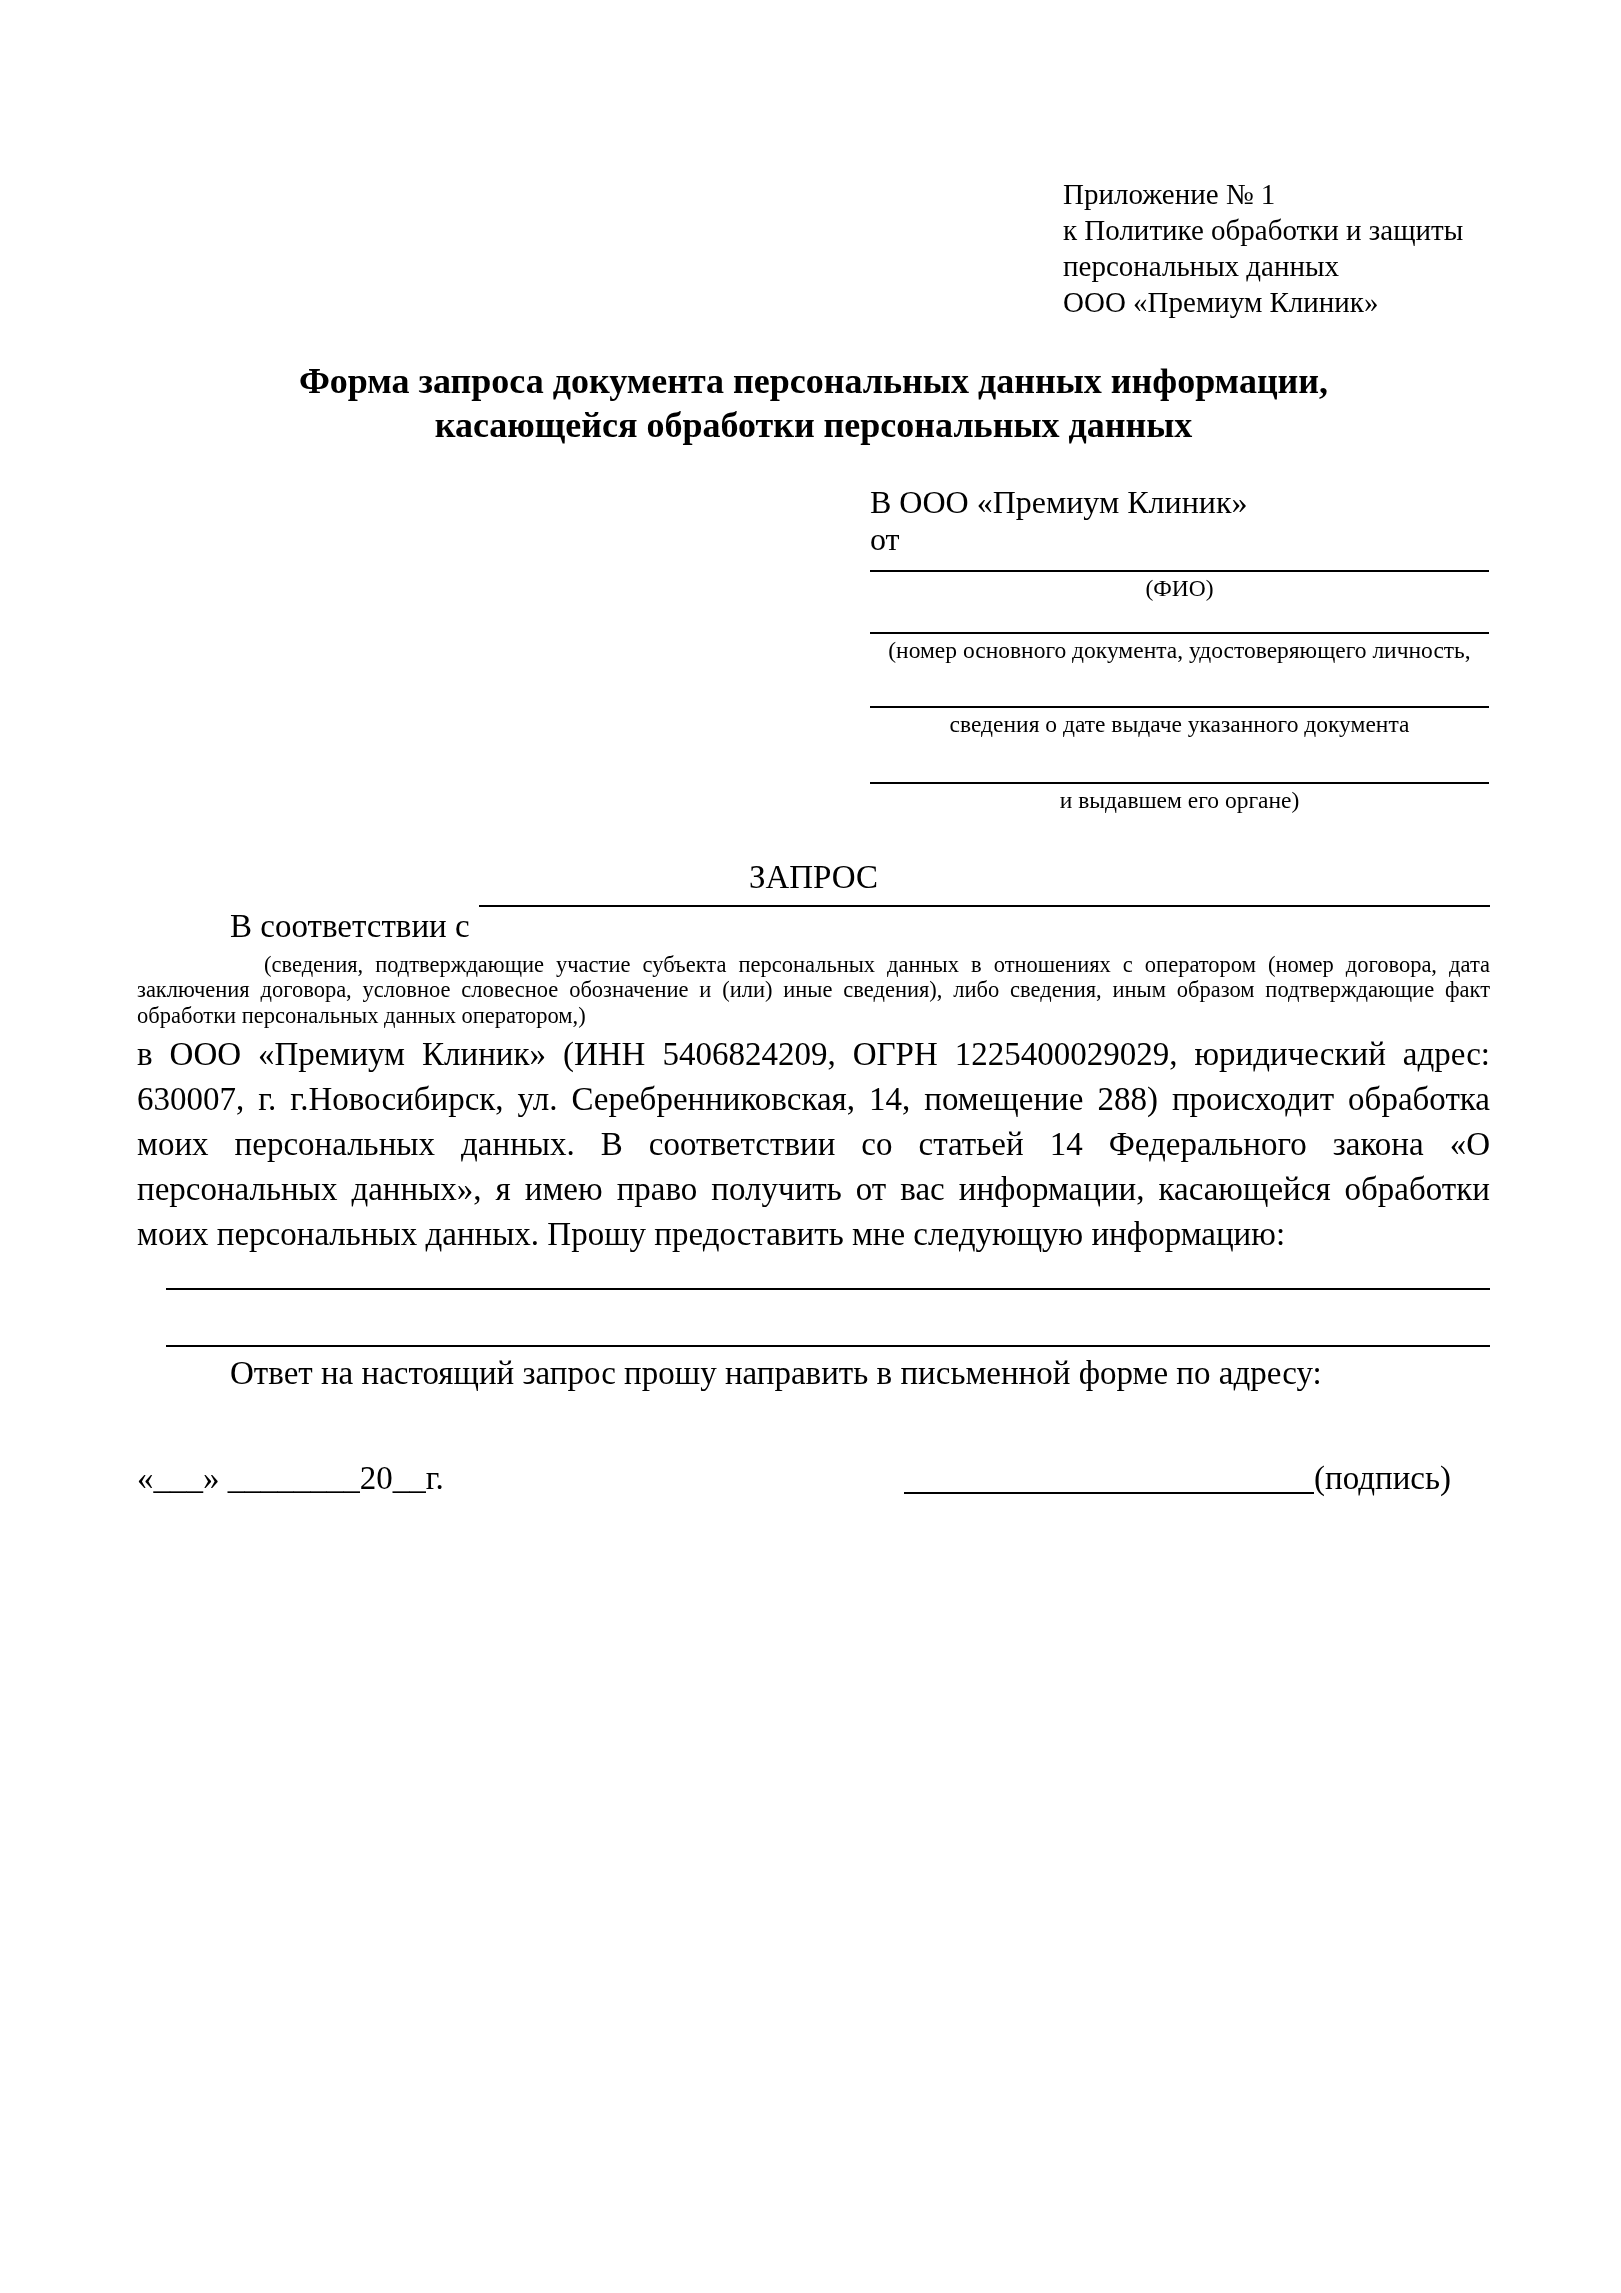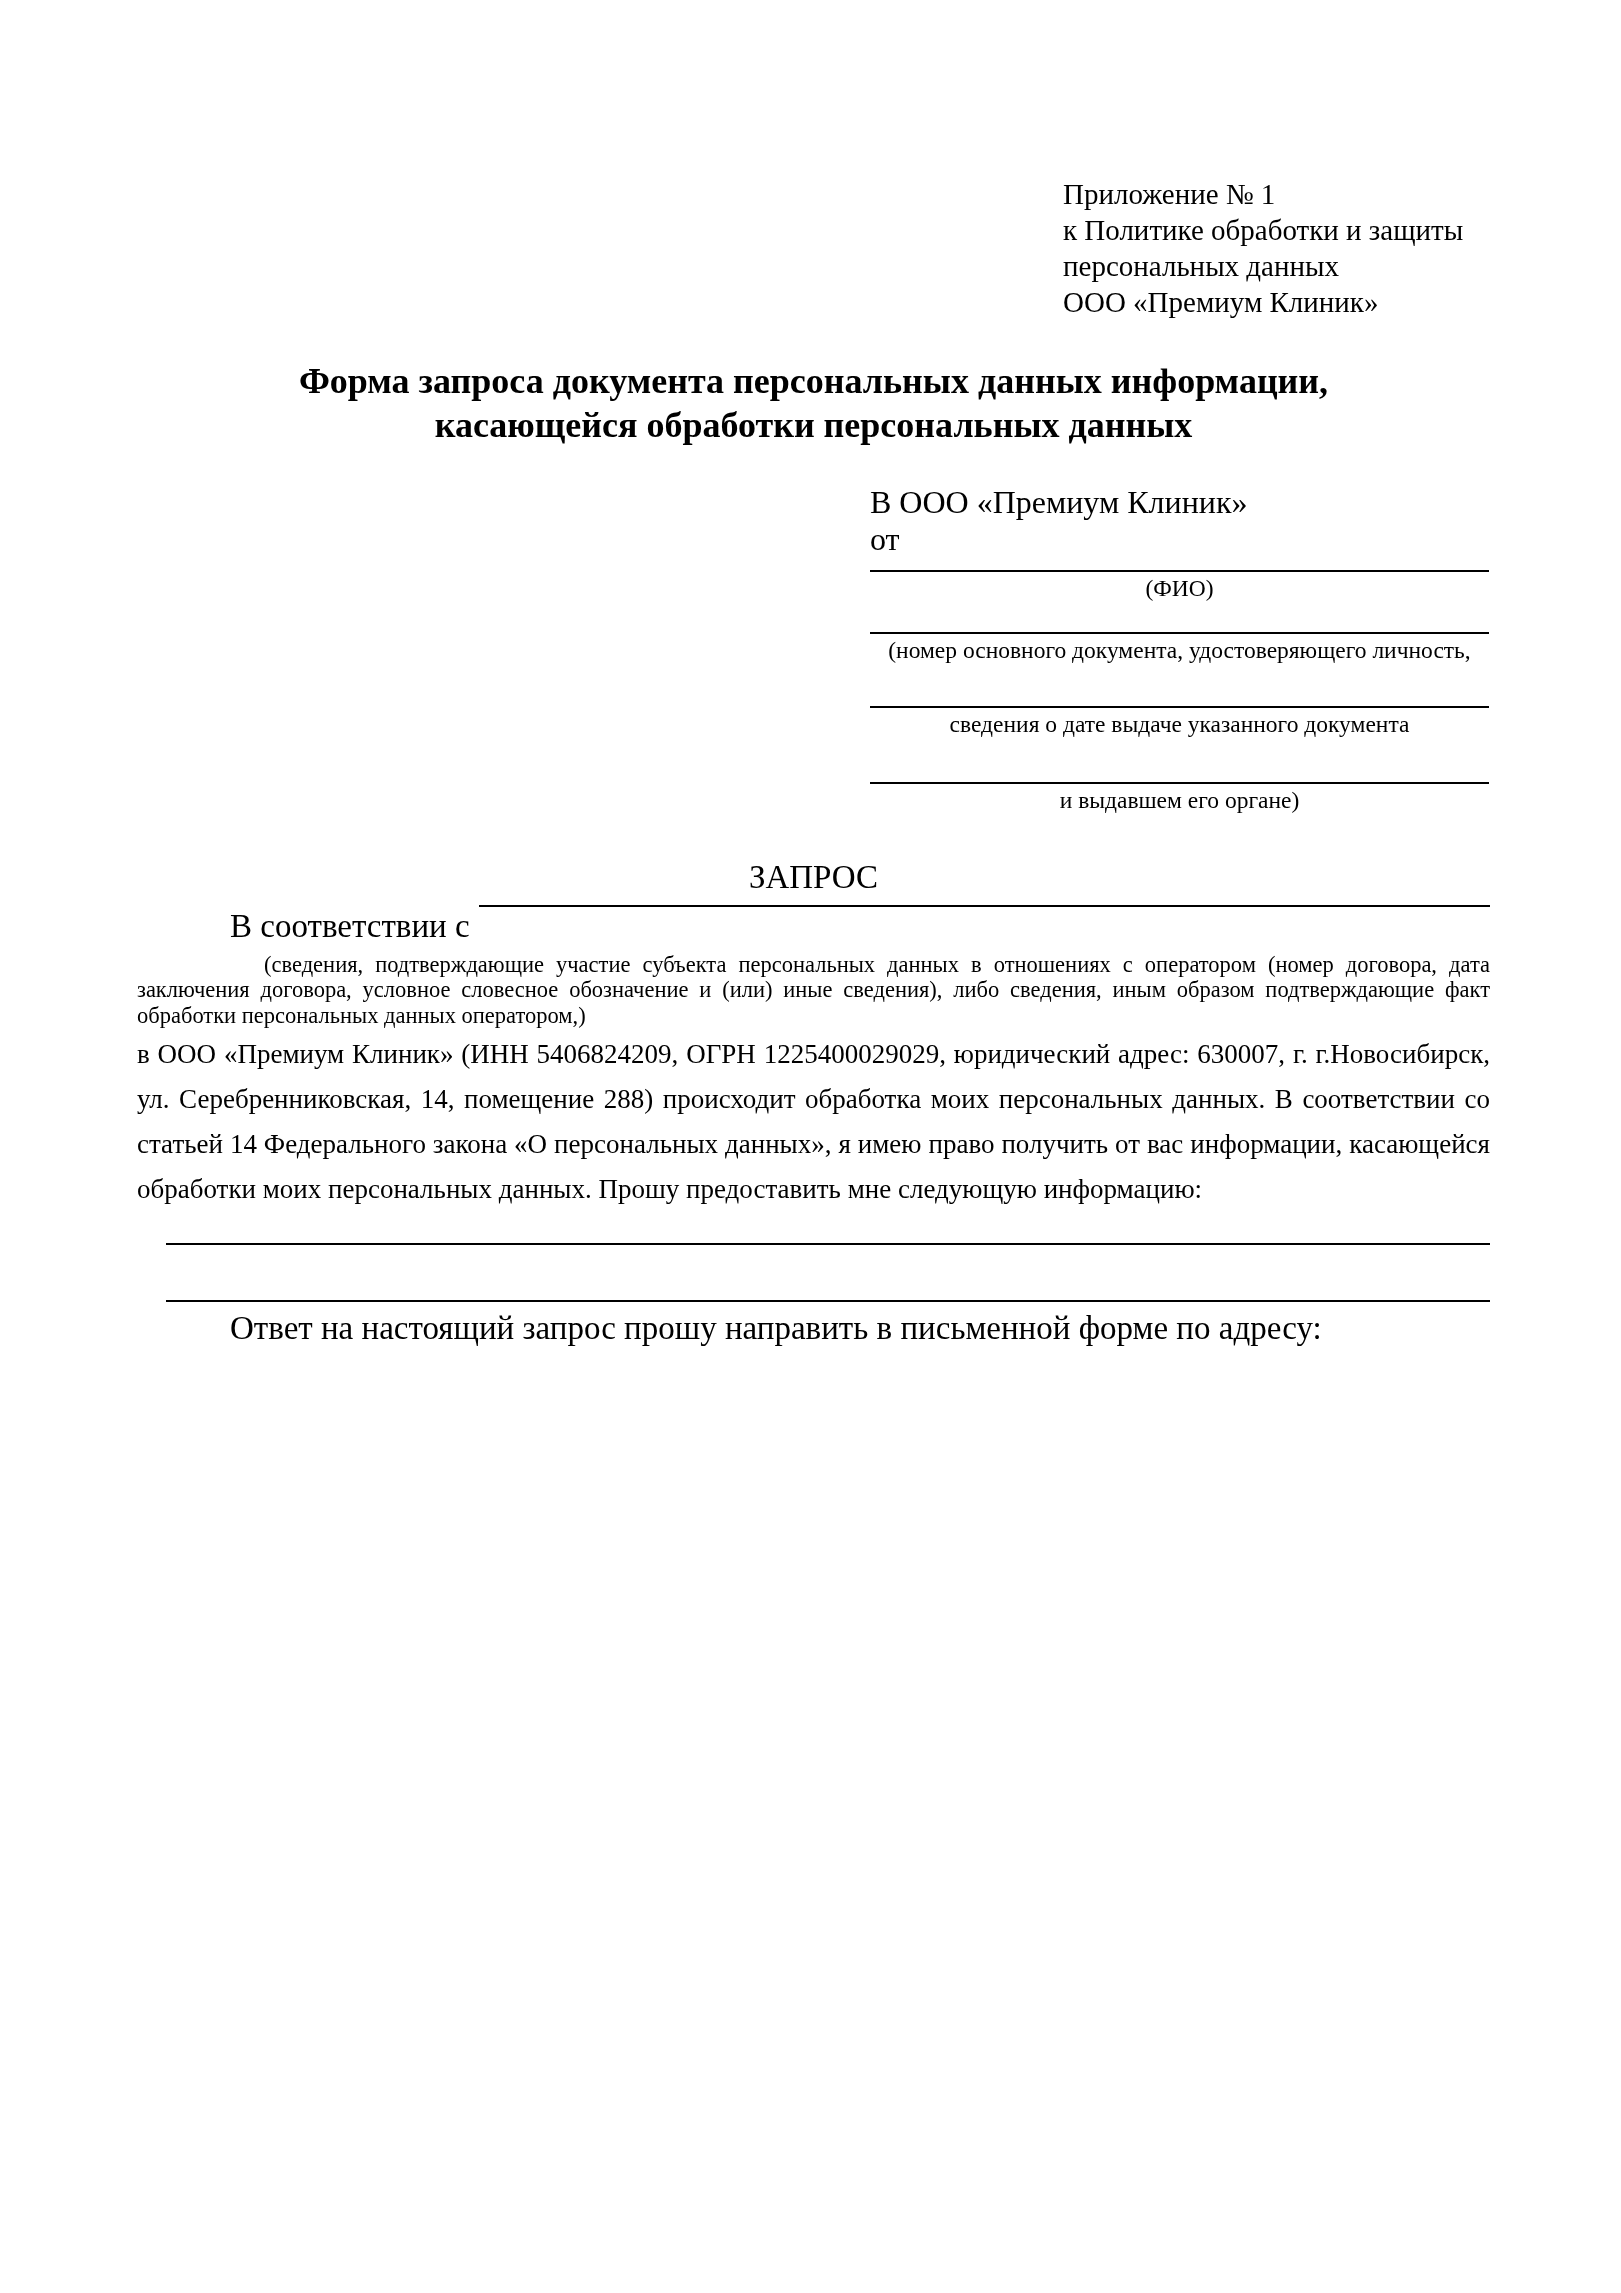--- a/index.html
+++ b/index.html
@@ -79,21 +79,21 @@
   }
   .intro-note {
     margin-top: 3.9px;
     font-size: 22.5px;
     line-height: 25.5px;
     text-align: justify;
     text-indent: 127px;
   }
   .body-par {
     margin-top: 3.9px;
-    font-size: 27px;
+    font-size: 33px;
     line-height: 45px;
     text-align: justify;
   }
   .blank-full {
     margin-left: 29px;
     height: 0;
     border-bottom: 2.9px solid #000;
   }
   .bf-1 { margin-top: 31px; }
   .bf-2 { margin-top: 55px; }
@@ -182,15 +182,22 @@
 
   <div class="intro-note">(сведения, подтверждающие участие субъекта персональных данных в отношениях с оператором (номер договора, дата заключения договора, условное словесное обозначение и (или) иные сведения), либо сведения, иным образом подтверждающие факт обработки персональных данных оператором,)</div>
 
   <div class="body-par">в ООО «Премиум Клиник» (ИНН 5406824209, ОГРН 1225400029029, юридический адрес: 630007, г. г.Новосибирск, ул. Серебренниковская, 14, помещение 288) происходит обработка моих персональных данных. В соответствии со статьей 14 Федерального закона «О персональных данных», я имею право получить от вас информации, касающейся обработки моих персональных данных. Прошу предоставить мне следующую информацию:</div>
 
   <div class="blank-full bf-1"></div>
   <div class="blank-full bf-2"></div>
 
   <div class="reply-par">Ответ на настоящий запрос прошу направить в письменной форме по адресу:</div>
 
+  <div class="footer-row">
+    <span class="date-blanks">«___» ________20__г.</span>
+    <span class="sig-group">
+      <span class="sig-line"></span>
+      <span class="sig-caption">(подпись)</span>
+    </span>
+  </div>
 
 </div>
 
 
 </body></html>

